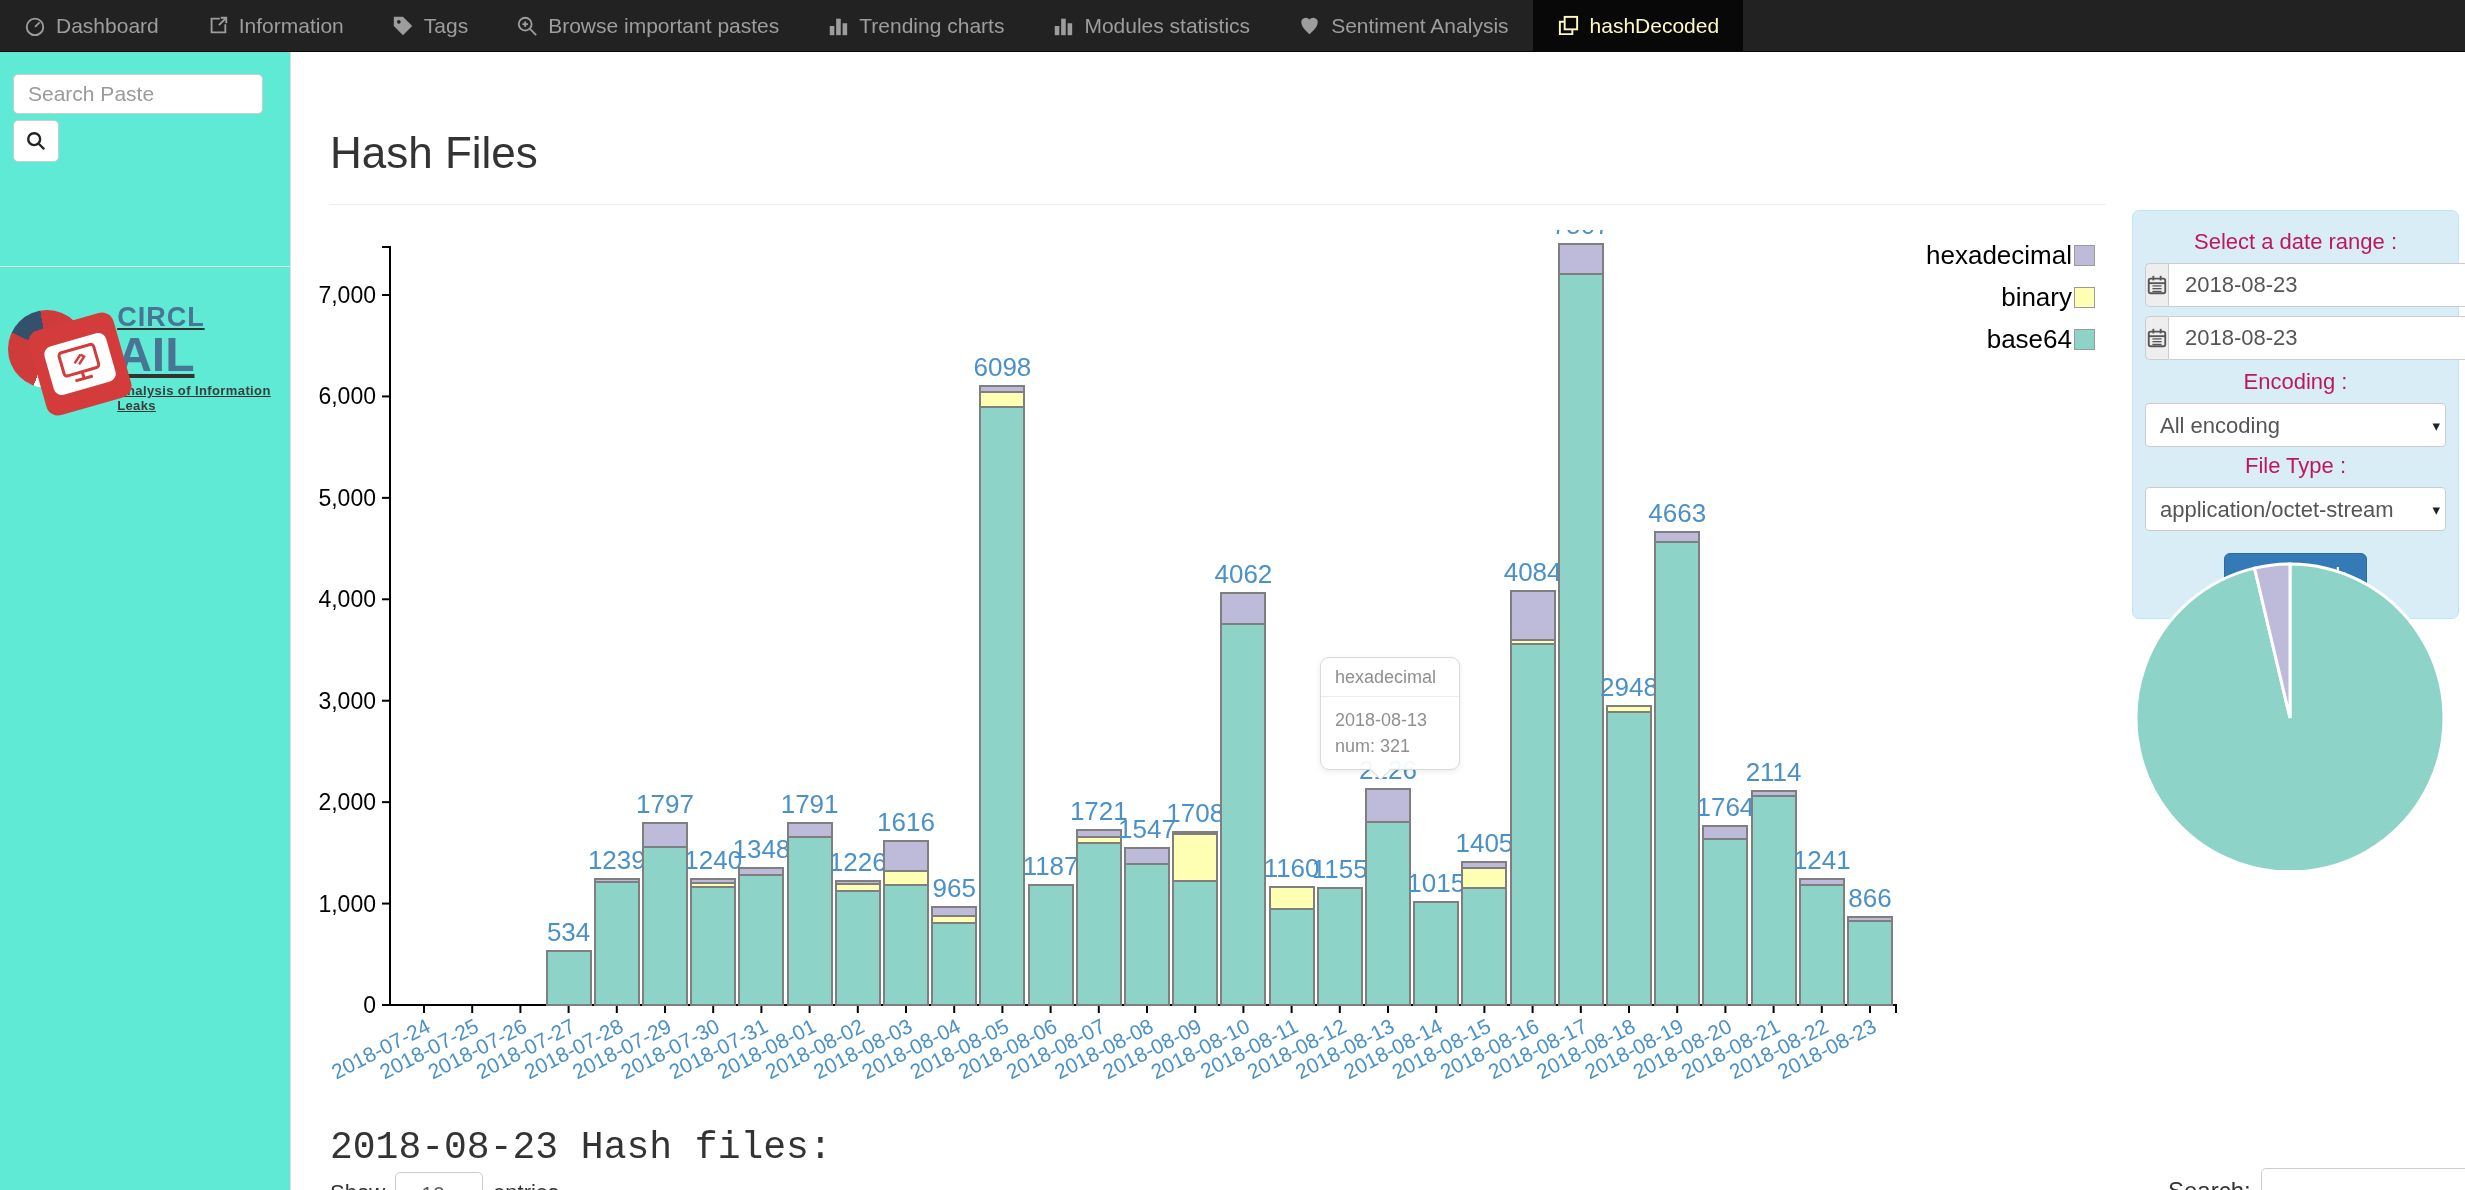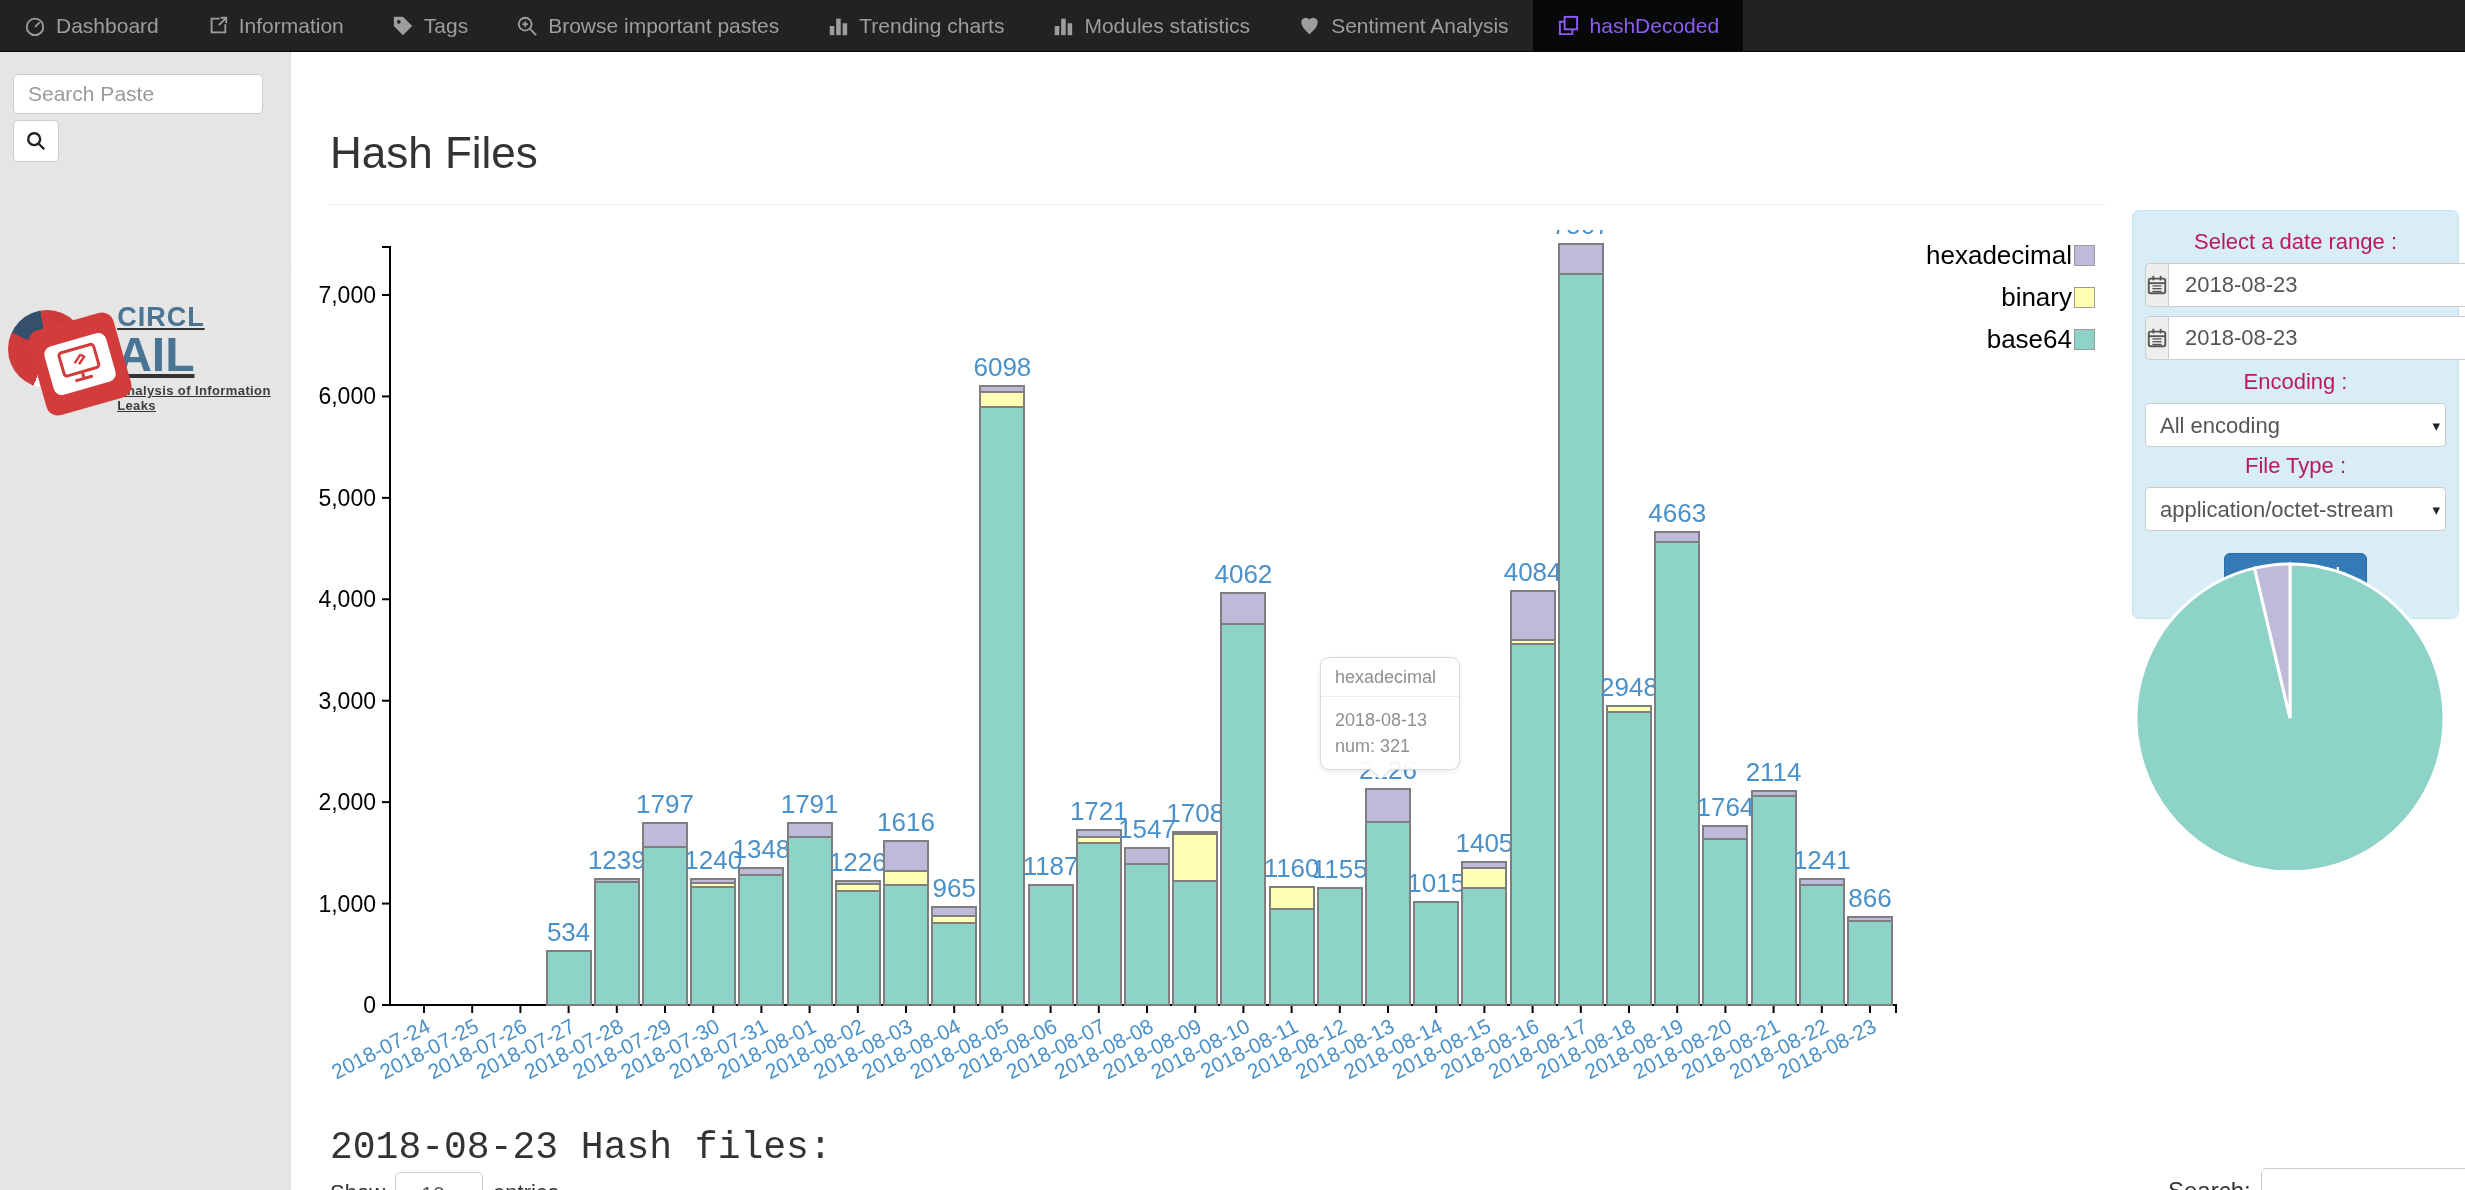--- a/index.html
+++ b/index.html
@@ -7,26 +7,26 @@
   body {
     position: relative; overflow: hidden; background: #fff;
     font-family: "Liberation Sans", sans-serif; color:#333;
   }
   
   .navbar { position:absolute; top:0; left:0; right:0; height:52px;
     background:#222; border-bottom:1px solid #080808; display:flex; align-items:stretch; }
   .nav-item { display:flex; align-items:center; gap:10px; padding:0 24px;
     color:#9d9d9d; font-size:21px; cursor:pointer; white-space:nowrap; }
   .nav-item svg { display:block; }
-  .nav-item.active { background:#080808; color:#8b5cf6; }
+  .nav-item.active { background:#080808; color:#fef9c3; }
   .caret { width:0; height:0; border-left:7px solid transparent; border-right:7px solid transparent;
     border-top:7px solid #9d9d9d; margin-left:2px; }
   
   .sidebar { position:absolute; top:52px; left:0; width:291px; bottom:0;
-    background:#e5e5e5; border-right:1px solid #dedede; }
+    background:#5eead4; border-right:1px solid #dedede; }
   .search-paste { position:absolute; left:13px; top:22px; width:250px; height:40px;
     border:1px solid #ccc; border-radius:5px; font-size:21px; padding:0 14px; color:#555;
     font-family:"Liberation Sans",sans-serif; }
   .search-paste::placeholder { color:#9a9a9a; }
   .search-btn { position:absolute; left:13px; top:68px; width:46px; height:42px;
     background:#fff; border:1px solid #ccc; border-radius:5px; display:flex;
     align-items:center; justify-content:center; cursor:pointer; }
   .sidebar-divider { position:absolute; left:0; top:214px; width:100%; border-top:1px solid #e7e7e7; }
   .logo { position:absolute; left:8px; top:240px; display:flex; align-items:flex-start; }
   .logo-mark { position:relative; width:115px; height:120px; }

